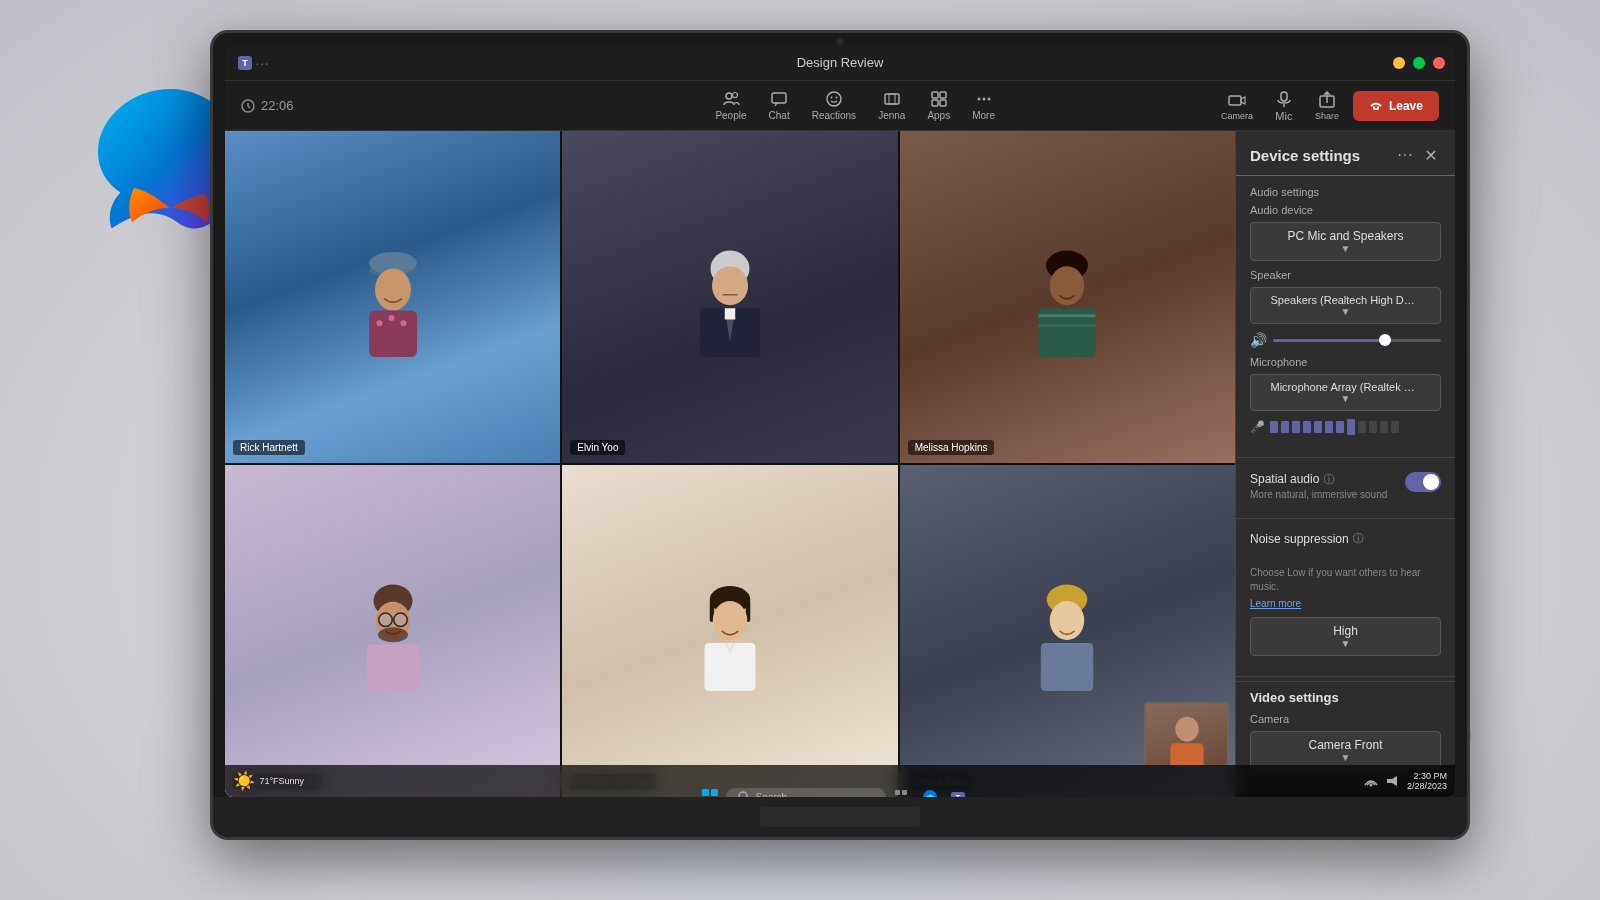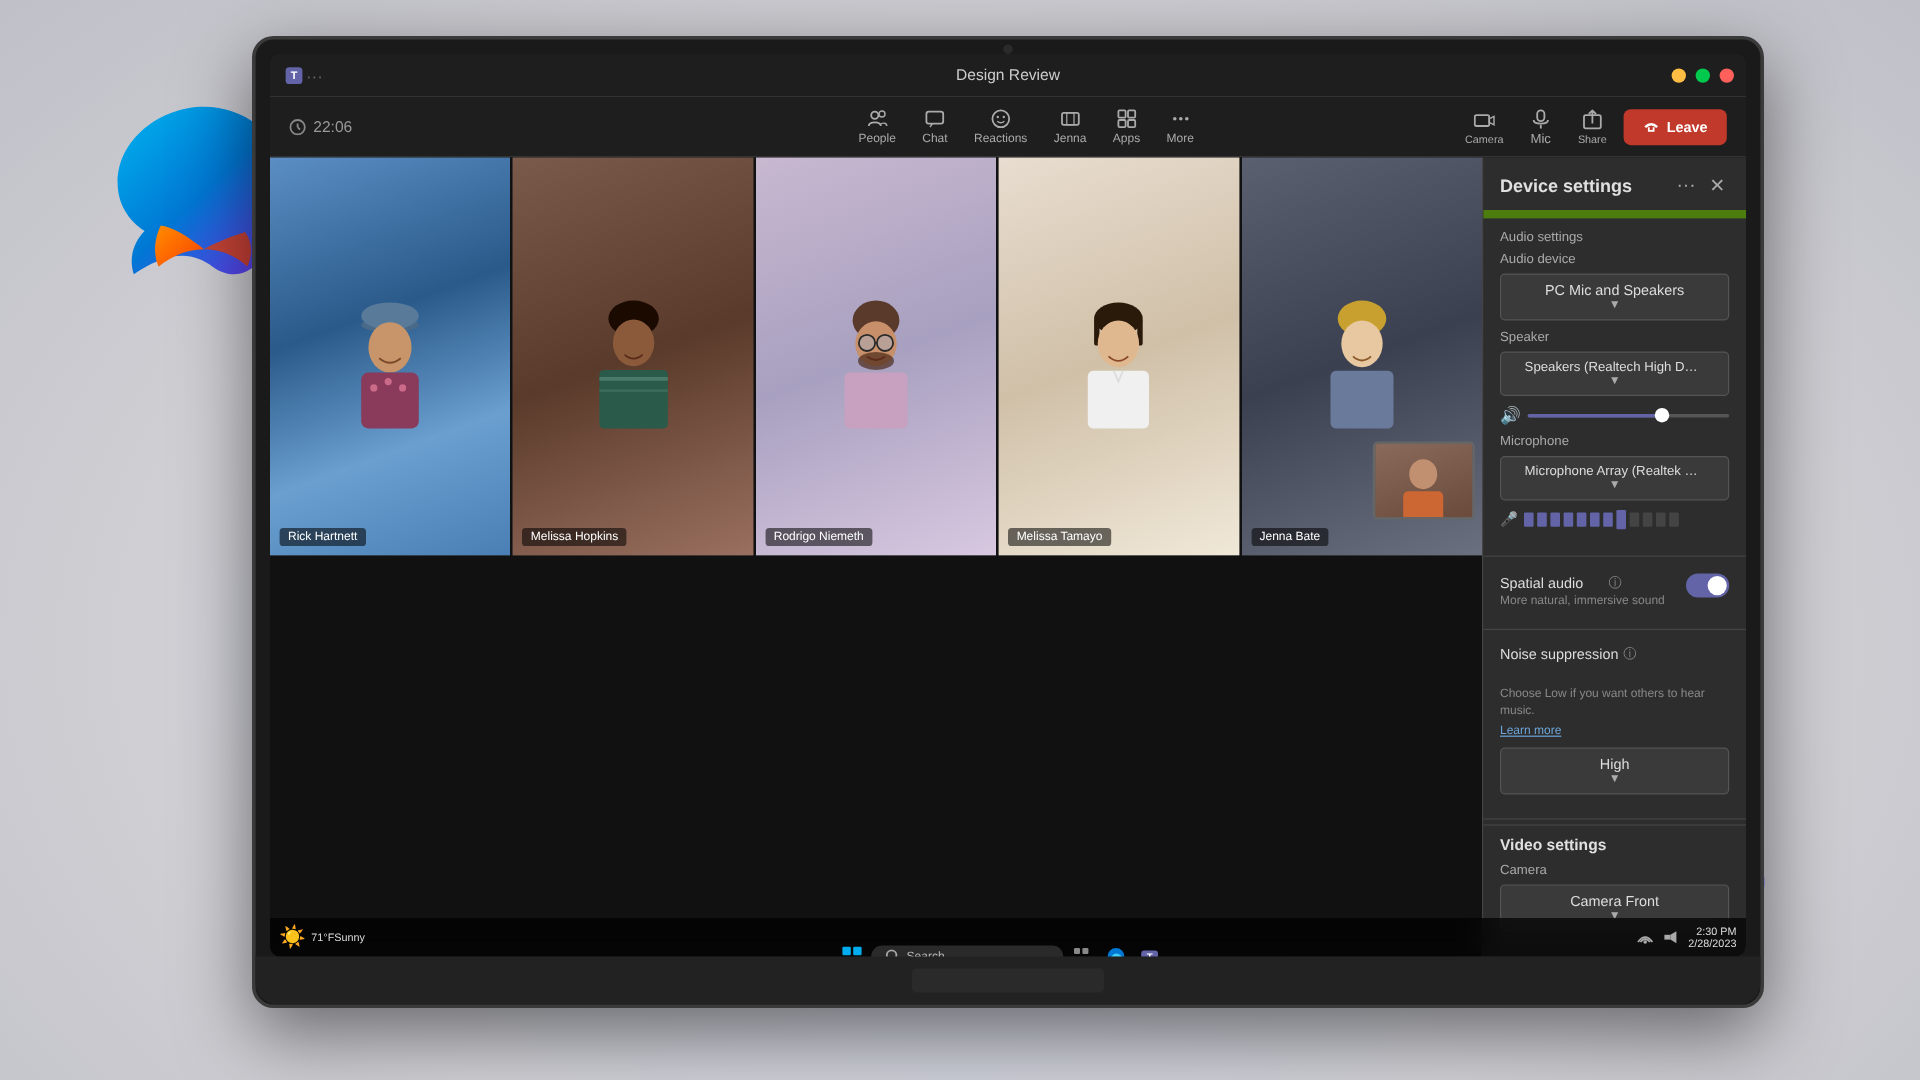--- a/index.html
+++ b/index.html
@@ -223,21 +223,21 @@
     .main-content {
       flex: 1;
       display: flex;
       overflow: hidden;
     }
 
     
     .video-grid {
       flex: 1;
       display: grid;
-      grid-template-columns: 1fr 1fr 1fr 1fr 1fr;
+      grid-template-columns: 1fr 1fr 1fr;
       grid-template-rows: 1fr 1fr;
       gap: 2px;
       background: #111;
       min-width: 0;
     }
 
     .video-cell {
       position: relative;
       overflow: hidden;
       background: #2a2a2a;
@@ -251,21 +251,21 @@
       display: flex;
       flex-direction: column;
       flex-shrink: 0;
       overflow-y: auto;
     }
 
     .panel-header {
       display: flex;
       align-items: center;
       padding: 14px 14px 10px;
-      border-bottom: 7px solid #4d7c0f;
+      border-bottom: 1px solid #4d7c0f;
     }
 
     .panel-title {
       color: #e0e0e0;
       font-size: 15px;
       font-weight: 600;
       flex: 1;
     }
 
     .panel-header-btns {
@@ -384,22 +384,21 @@
     }
 
     .toggle-info {
       flex: 1;
     }
 
     .toggle-title {
       color: #ddd;
       font-size: 12px;
       display: flex;
-      align-items: center;
-      gap: 21px;
+      gap: 4px;
     }
 
     .info-icon {
       color: #888;
       font-size: 11px;
       cursor: pointer;
     }
 
     .toggle-subtitle {
       color: #888;
@@ -809,20 +808,43 @@
                     <circle cx="42" cy="115" r="4" fill="#cc6a8a"></circle>
                     <circle cx="58" cy="108" r="4" fill="#cc6a8a"></circle>
                     <circle cx="74" cy="115" r="4" fill="#cc6a8a"></circle>
                   </svg>
                 </div>
               </div>
               <span class="name-tag">Rick Hartnett</span>
             </div>
           </div>
 
+          <div class="video-cell">
+            <div class="person-card">
+              <div class="person-bg bg-elvin">
+                <div style="width:100%;height:100%;display:flex;align-items:center;justify-content:center;">
+                  <svg viewBox="0 0 120 160" width="90" height="130">
+
+                    <ellipse cx="60" cy="42" rx="26" ry="24" fill="#ccc"></ellipse>
+
+                    <ellipse cx="60" cy="65" rx="24" ry="26" fill="#d4a882"></ellipse>
+
+                    <line x1="50" y1="77" x2="70" y2="77" stroke="#8a5a3a" stroke-width="2"></line>
+
+                    <rect x="20" y="95" width="80" height="65" rx="5" fill="#222238"></rect>
+
+                    <polygon points="60,96 55,108 60,140 65,108" fill="#4a4a6a"></polygon>
+
+                    <rect x="53" y="95" width="14" height="15" fill="#eee"></rect>
+                  </svg>
+                </div>
+              </div>
+              <span class="name-tag">Elvin Yoo</span>
+            </div>
+          </div>
 
           <div class="video-cell">
             <div class="person-card">
               <div class="person-bg bg-melissa-h">
                 <div style="width:100%;height:100%;display:flex;align-items:center;justify-content:center;">
                   <svg viewBox="0 0 120 160" width="90" height="130">
 
                     <ellipse cx="60" cy="38" rx="28" ry="20" fill="#1a0a00"></ellipse>
 
                     <ellipse cx="60" cy="65" rx="23" ry="26" fill="#8a5a3a"></ellipse>

